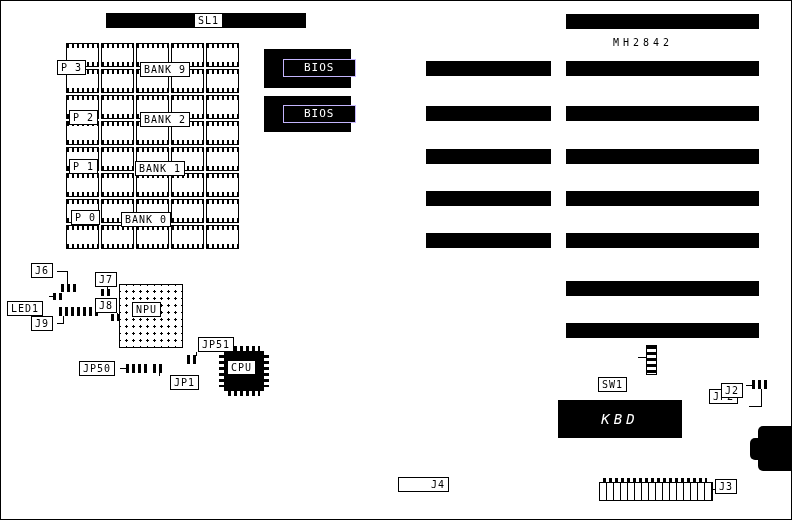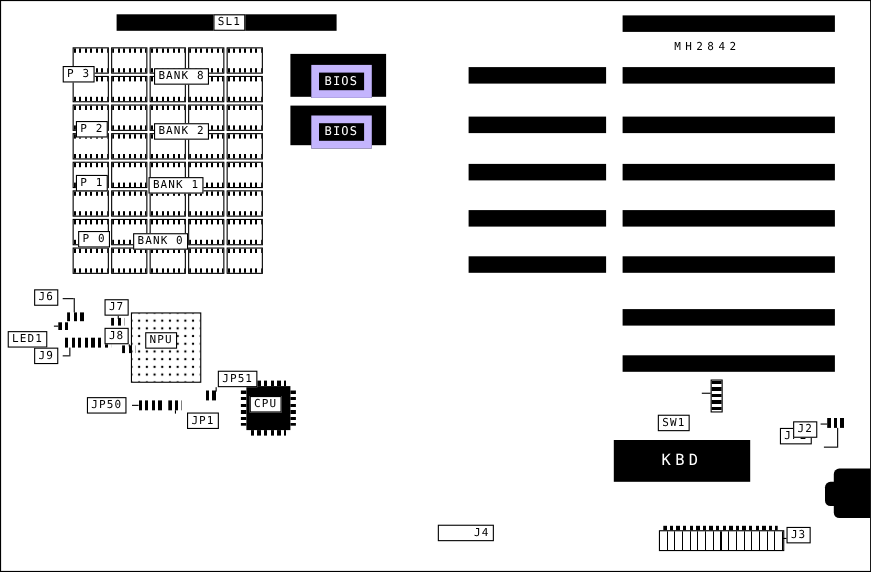--- a/index.html
+++ b/index.html
@@ -8,22 +8,22 @@
       border:1px solid #000; box-sizing:border-box;
       font-family:"DejaVu Sans Mono", monospace; color:#000; overflow:hidden;
     }
     .bar { position:absolute; height:15px; background:#000; }
     .lbl {
       position:absolute; background:#fff; border:1px solid #000;
       font-size:10px; line-height:13px; padding:0 3px; letter-spacing:1px;
       white-space:pre; z-index:6;
     }
     .lbl-inv {
-      position:absolute; background:#000; border:7px solid #c4b5fd; color:#fff;
-      font-size:11px; line-height:14px; padding:1px 5px; letter-spacing:1px; z-index:6;
+      position:absolute; background:#000; border:1px solid #c4b5fd; color:#fff;
+      font-size:11px; line-height:14px; padding:1px 20px; letter-spacing:1px; z-index:6;
     }
     .blackrect { position:absolute; background:#000; }
     .model { position:absolute; font-size:10px; letter-spacing:4px; }
     .dip {
       position:absolute; width:31px; height:22px; border:1px solid #000; background:
         repeating-linear-gradient(90deg,#000 0 2px, transparent 2px 5px) left top / 100% 4px no-repeat,
         repeating-linear-gradient(90deg,#000 0 2px, transparent 2px 5px) left bottom / 100% 4px no-repeat;
       box-sizing:content-box;
     }
     .socket {
@@ -36,35 +36,35 @@
     .switch {
       position:absolute; border:1px solid #000;
       background: repeating-linear-gradient(180deg,#000 0 3px,#fff 3px 6px);
     }
     .comb {
       position:absolute; border:1px solid #000;
       background: repeating-linear-gradient(90deg, transparent 0 6px, #000 6px 7px);
     }
     .line { position:absolute; background:#000; }
     .kbd { display:flex; align-items:center; justify-content:center;
-           color:#fff; font-size:14px; letter-spacing:4px; }
+           color:#fff; font-size:14px; letter-spacing:4px;font-style:italic; }
     .din { position:absolute; background:#000; border-radius:5px 0 0 5px; }
   </style>
 </head>
 <body>
 
 <div id="board">
 
   <div class="bar" style="left:105px;top:12px;width:200px;"></div>
   <div class="lbl" style="left:193px;top:12px;">SL1</div>
 
   <div class="model" style="left:612px;top:36px;">MH2842</div>
 
   <div class="lbl" style="left:56px;top:59px;">P 3</div>
-  <div class="lbl" style="left:139px;top:61px;">BANK 8</div>
+  <div class="lbl" style="left:139px;top:61px;">BANK 9</div>
   <div class="lbl" style="left:68px;top:109px;">P 2</div>
   <div class="lbl" style="left:139px;top:111px;">BANK 2</div>
   <div class="lbl" style="left:68px;top:158px;">P 1</div>
   <div class="lbl" style="left:134px;top:160px;">BANK 1</div>
   <div class="lbl" style="left:70px;top:209px;">P 0</div>
   <div class="lbl" style="left:120px;top:211px;">BANK 0</div>
 
   <div class="blackrect" style="left:263px;top:48px;width:87px;height:39px;"></div>
   <div class="lbl-inv" style="left:282px;top:58px;">BIOS</div>
   <div class="blackrect" style="left:263px;top:95px;width:87px;height:36px;"></div>

